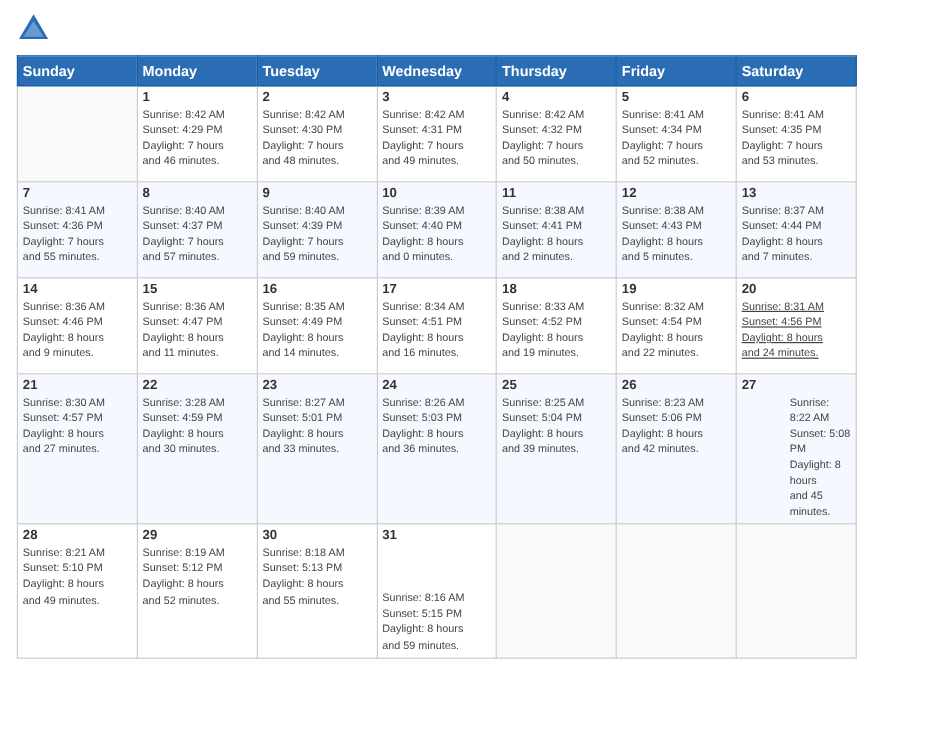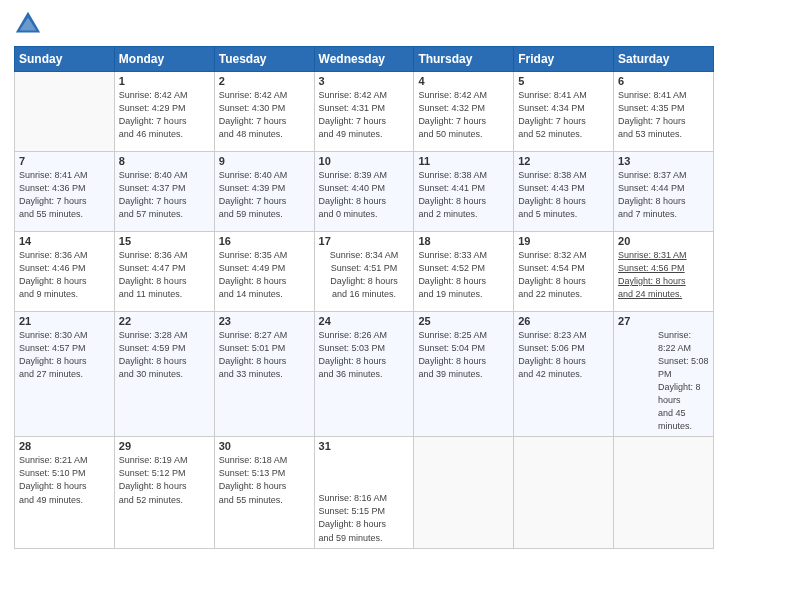--- a/index.html
+++ b/index.html
@@ -238,21 +238,21 @@
           </td>
           <td>
             <div class="day-num">16</div>
             <div class="day-info" style="white-space: pre-line;">Sunrise: 8:35 AM
 Sunset: 4:49 PM
 Daylight: 8 hours
 and 14 minutes.</div>
           </td>
           <td>
             <div class="day-num">17</div>
-            <div class="day-info" style="white-space: pre-line; text-align: center;">Sunrise: 8:34 AM
+            <div class="day-info" style="white-space: pre-line;">Sunrise: 8:34 AM
 Sunset: 4:51 PM
 Daylight: 8 hours
 and 16 minutes.</div>
           </td>
           <td>
             <div class="day-num">18</div>
             <div class="day-info" style="white-space: pre-line;">Sunrise: 8:33 AM
 Sunset: 4:52 PM
 Daylight: 8 hours
 and 19 minutes.</div>

